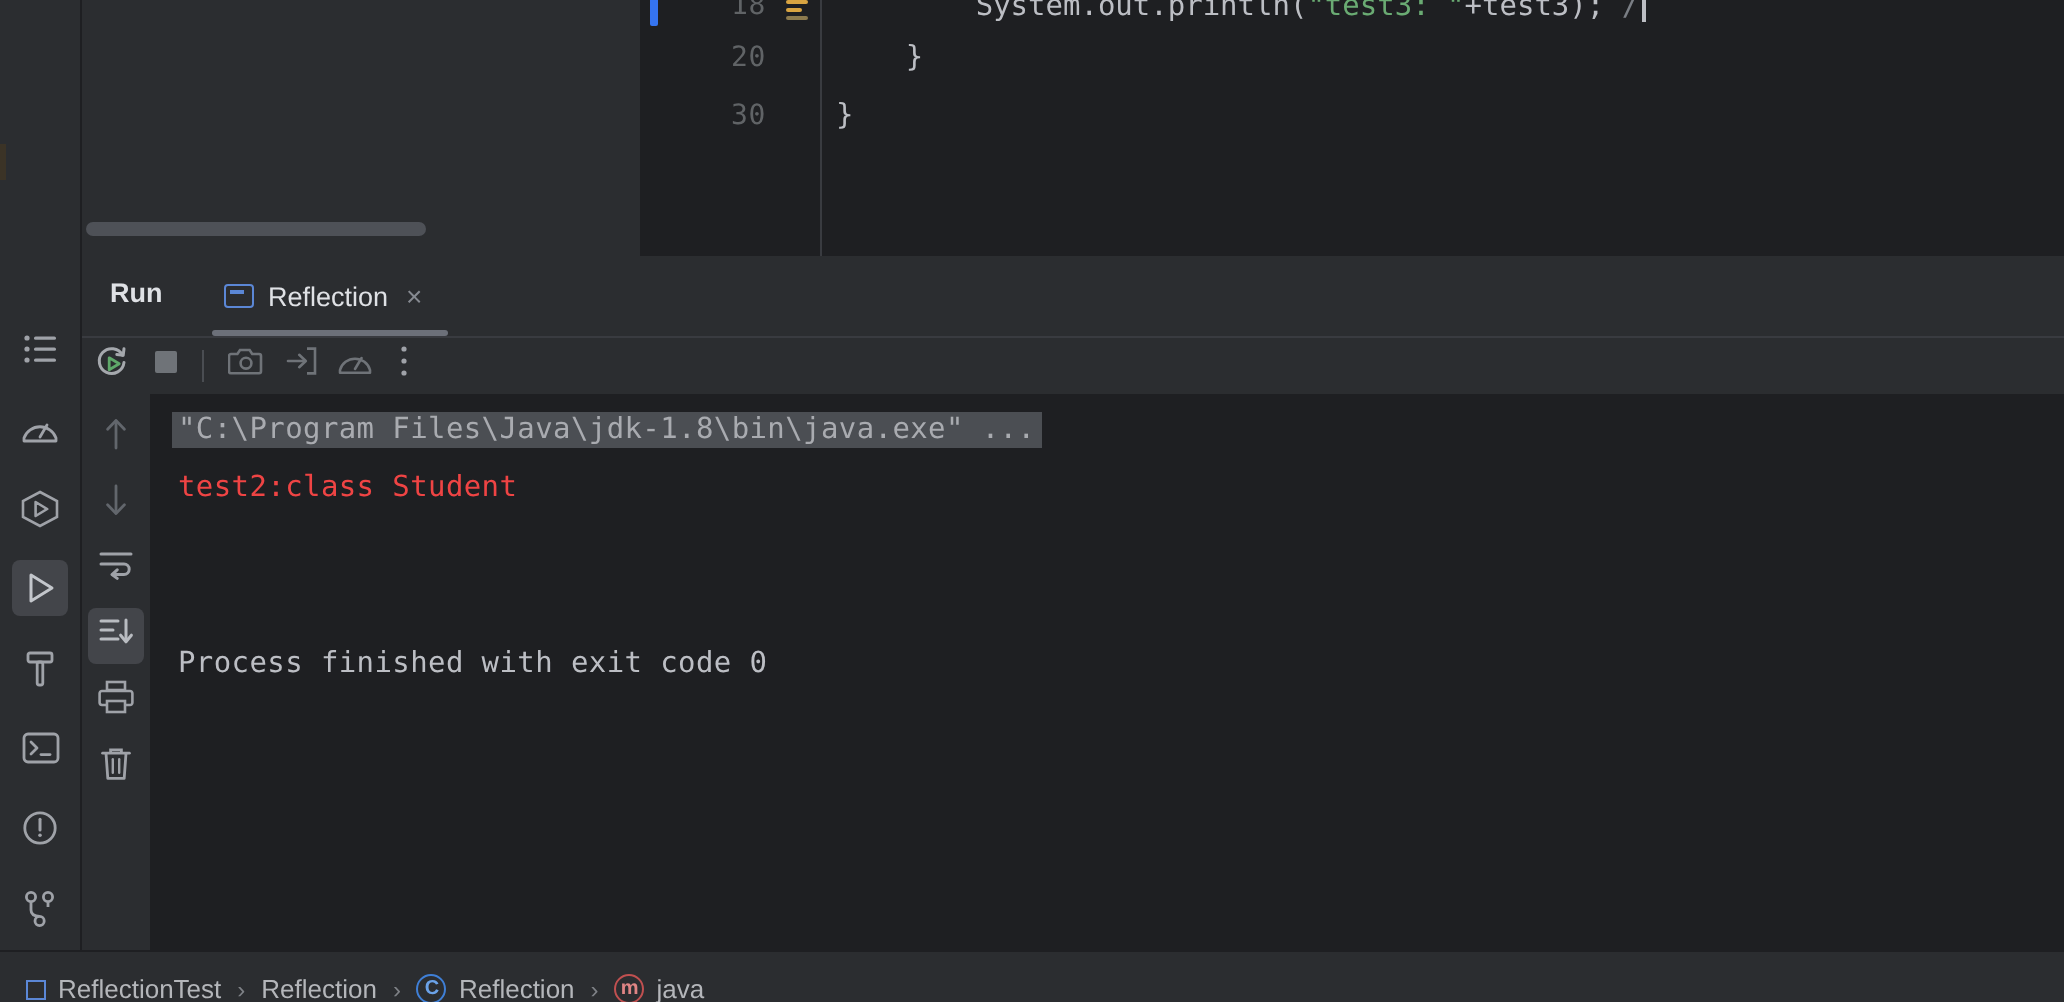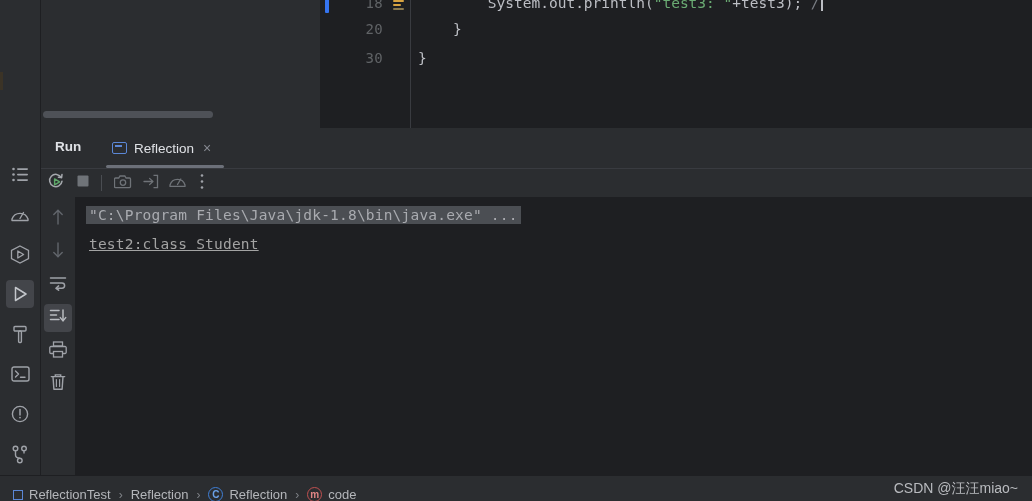--- a/index.html
+++ b/index.html
@@ -276,21 +276,21 @@
     font-size: 14.5px;
     white-space: pre;
     letter-spacing: .2px;
   }
   .out-line.sys {
     color: #a9abb0;
     background: #4b4e53;
     padding: 1px 3px;
     left: 11px;
   }
-  .out-line.std { color: #a3a3a3; text-decoration: underline; }
+  .out-line.std { color: #ef4444; }
   .out-line.fin { color: #bcbec4; }
 
   
   .statusbar {
     position: absolute;
     left: 0; top: 475px;
     width: 1032px; height: 26px;
     background: #2b2d30;
     border-top: 1px solid #1e1f22;
   }
@@ -612,20 +612,21 @@
             <line x1="6.4" y1="6.6" x2="6.4" y2="13.4" stroke="#9fa2a8" stroke-width="1.2" stroke-linecap="round"></line>
             <line x1="9.6" y1="6.6" x2="9.6" y2="13.4" stroke="#9fa2a8" stroke-width="1.2" stroke-linecap="round"></line>
           </svg>
         </span>
       </div>
     </div>
 
     <div class="console-out">
       <div class="out-line sys" style="top:9px">"C:\Program Files\Java\jdk-1.8\bin\java.exe" ...</div>
       <div class="out-line std" style="top:39px">test2:class Student</div>
+      <div class="out-line fin" style="top:127px">Process finished with exit code 0</div>
     </div>
   </div>
 
   <div class="statusbar">
     <div class="crumbs">
 
       <span class="crumb">
         <span class="ic-module"></span>
         <span>ReflectionTest</span>
       </span>
@@ -637,20 +638,19 @@
       <span class="crumb-sep">›</span>
 
       <span class="crumb">
         <span class="ic-class">C</span>
         <span>Reflection</span>
       </span>
       <span class="crumb-sep">›</span>
 
       <span class="crumb">
         <span class="ic-method">m</span>
-        <span>code</span>
-      </span>
-    </div>
-
-    <div class="watermark">CSDN @汪汪miao~</div>
+        <span>java</span>
+      </span>
+    </div>
+
   </div>
 
 </div>
 
 </body></html>

